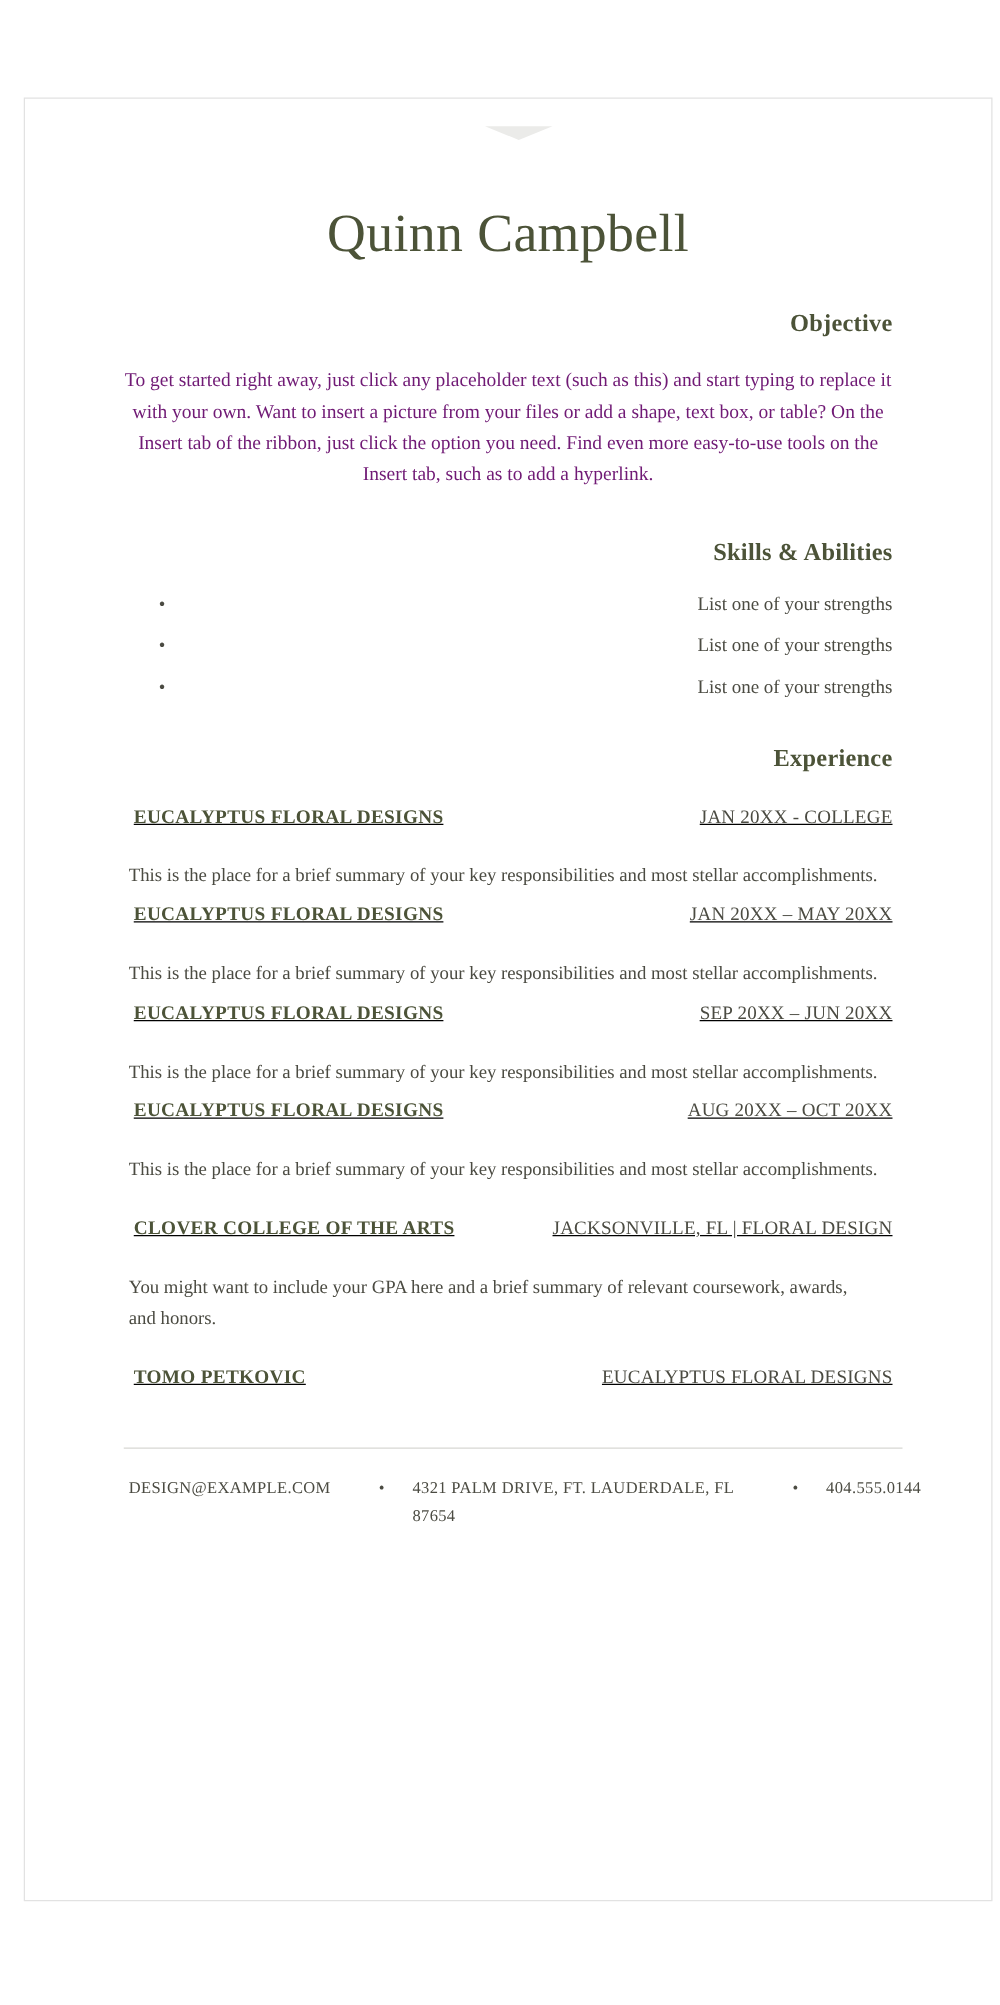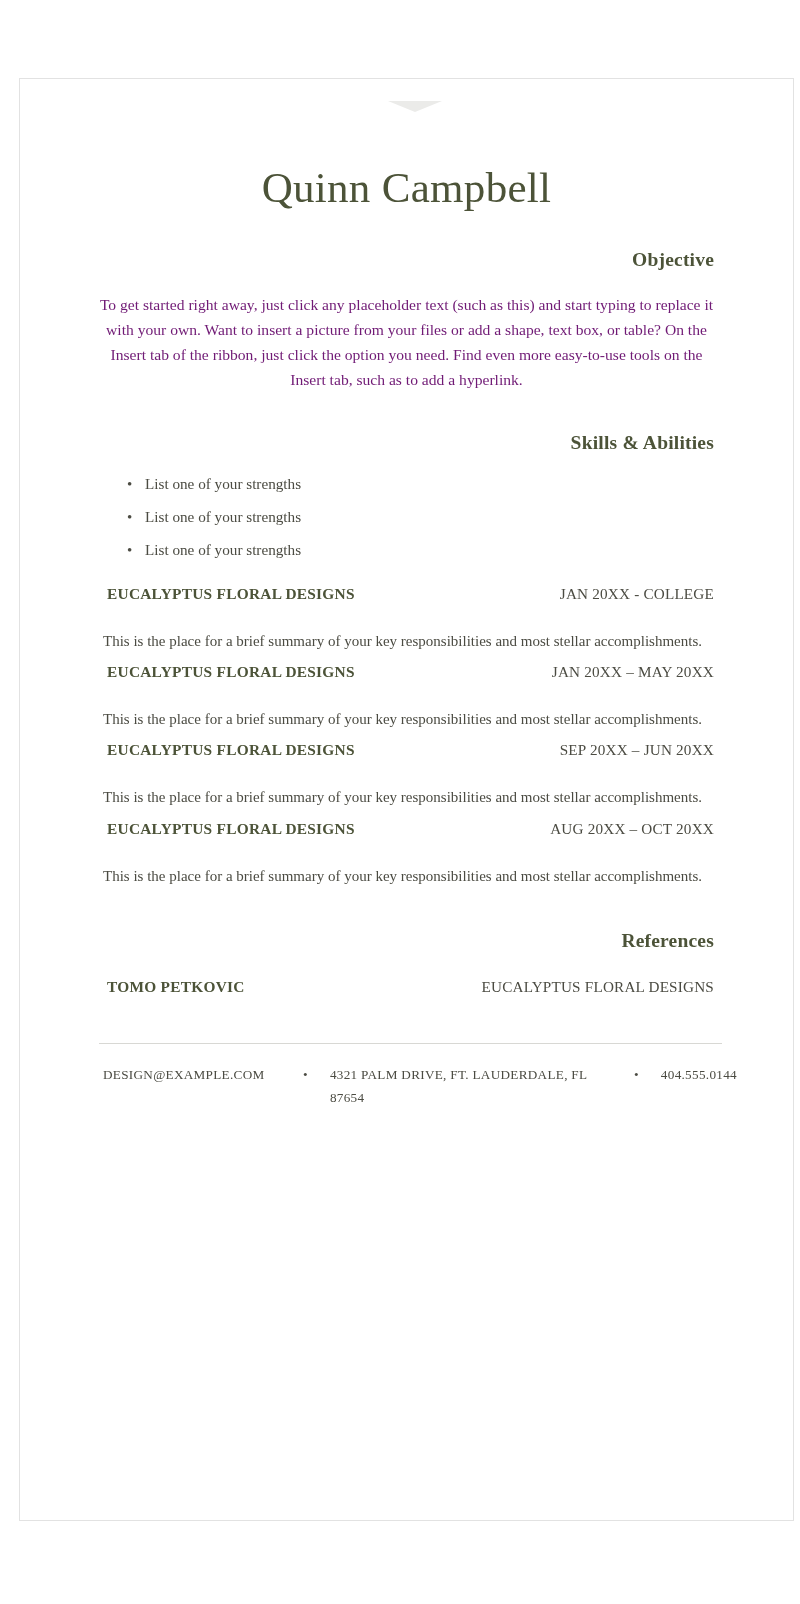--- a/index.html
+++ b/index.html
@@ -73,20 +73,21 @@
     color: #701a75;
     line-height: 1.62;
     text-align: center;
   }
 
   
   ul.skills {
     list-style: none;
     margin: 0;
     padding: 0;
+    text-align: right;
   }
   ul.skills li {
     font-size: 15.2px;
     color: #4b4b42;
     line-height: 1.2;
     padding-left: 46px;
     position: relative;
     margin-bottom: 14.5px;
   }
   ul.skills li::before {
@@ -97,20 +98,21 @@
     font-size: 15px;
     color: #4b4b42;
   }
 
   
   .entry-row {
     display: flex;
     align-items: flex-end;
     justify-content: space-between;
     width: 100%;
+    text-decoration: underline;
   }
   .entry-title {
     font-size: 15.4px;
     font-weight: bold;
     color: #4c5338;
     letter-spacing: 0.25px;
     white-space: nowrap;
   }
   .entry-meta {
     font-size: 15.2px;
@@ -166,20 +168,21 @@
     <h2 class="section-heading" style="margin-top:37px;">Objective</h2>
     <p class="body-text" style="margin-top:20px;">To get started right away, just click any placeholder text (such as this) and start typing to replace it with your own. Want to insert a picture from your files or add a shape, text box, or table? On the Insert tab of the ribbon, just click the option you need. Find even more easy-to-use tools on the Insert tab, such as to add a hyperlink.</p>
 
     <h2 class="section-heading" style="margin-top:38px;">Skills &amp; Abilities</h2>
     <ul class="skills" style="margin-top:21px;">
       <li>List one of your strengths</li>
       <li>List one of your strengths</li>
       <li>List one of your strengths</li>
     </ul>
 
+    <h2 class="section-heading" style="margin-top:37px;">Experience</h2>
 
     <div style="margin-top:22px;">
       <div class="entry-row">
         <span class="entry-title">EUCALYPTUS FLORAL DESIGNS</span>
         <span class="entry-meta">JAN 20XX - COLLEGE</span>
       </div>
       <p class="entry-desc" style="margin-top:22px;">This is the place for a brief summary of your key responsibilities and most stellar accomplishments.</p>
     </div>
 
     <div style="margin-top:6px;">
@@ -200,22 +203,28 @@
 
     <div style="margin-top:6px;">
       <div class="entry-row">
         <span class="entry-title">EUCALYPTUS FLORAL DESIGNS</span>
         <span class="entry-meta">AUG 20XX – OCT 20XX</span>
       </div>
       <p class="entry-desc" style="margin-top:22px;">This is the place for a brief summary of your key responsibilities and most stellar accomplishments.</p>
     </div>
 
 
-
-    <h2 class="section-heading" style="margin-top:41px;">References</h2>
+    <div style="margin-top:22px;">
+      <div class="entry-row">
+        <span class="entry-title">CLOVER COLLEGE OF THE ARTS</span>
+        <span class="entry-meta">JACKSONVILLE, FL | FLORAL DESIGN</span>
+      </div>
+      <p class="entry-desc" style="margin-top:22px;">You might want to include your GPA here and a brief summary of relevant coursework, awards, and honors.</p>
+    </div>
+
 
     <div style="margin-top:22px;">
       <div class="entry-row">
         <span class="entry-title">TOMO PETKOVIC</span>
         <span class="entry-meta">EUCALYPTUS FLORAL DESIGNS</span>
       </div>
     </div>
 
     <hr class="footer-rule" style="margin-top:43px;">
 

